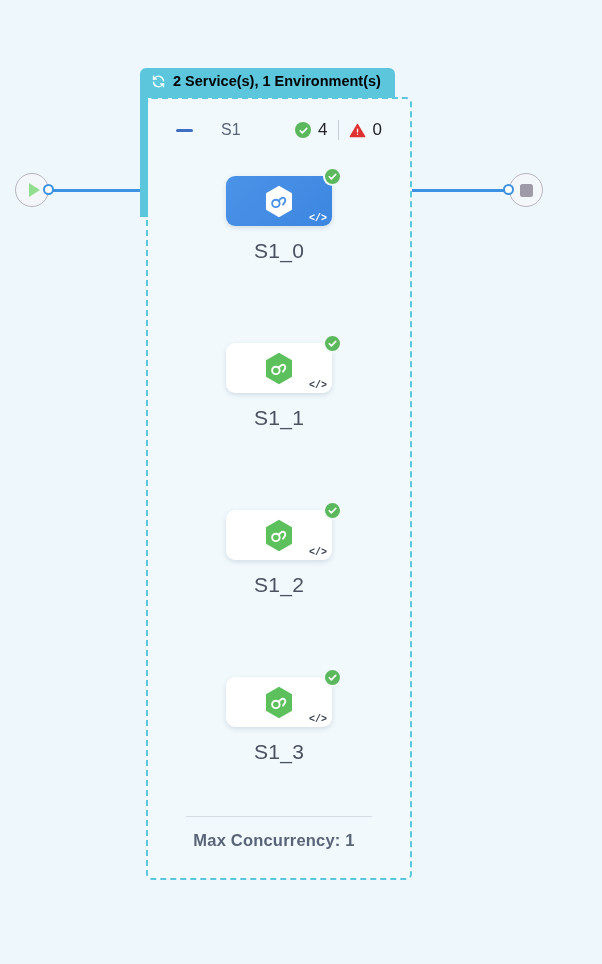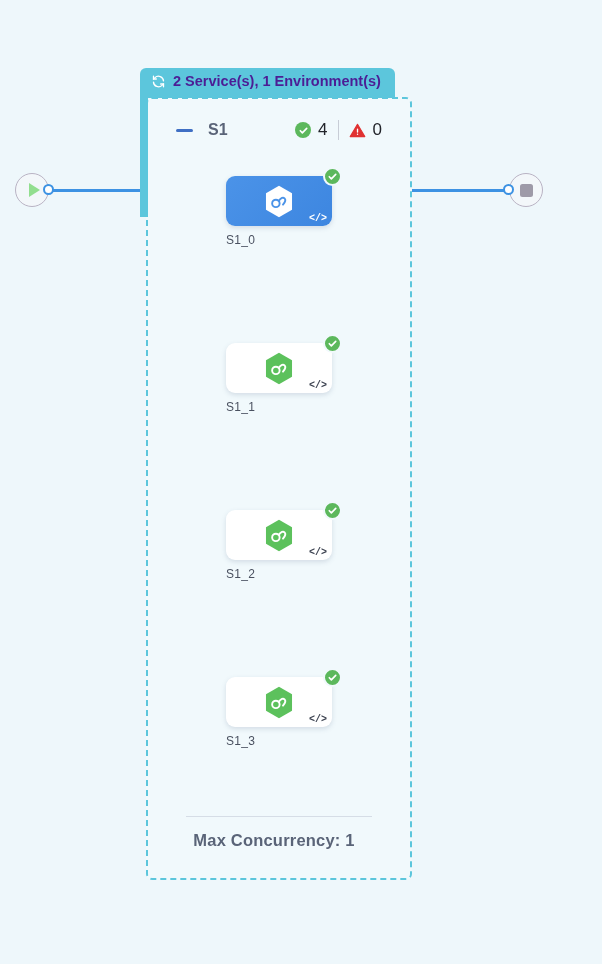--- a/index.html
+++ b/index.html
@@ -89,21 +89,21 @@
     left: 140px;
     top: 68px;
     height: 30px;
     background: #5cc6dc;
     border-radius: 6px 6px 0 0;
     display: flex;
     align-items: center;
     gap: 7px;
     padding: 0 14px 4px 11px;
     box-sizing: border-box;
-    color: #4c1d95;
+    color: #000000;
     font-size: 14.5px;
     font-weight: bold;
     white-space: nowrap;
   }
   .group-header-bar {
     position: absolute;
     left: 140px;
     top: 97px;
     width: 8px;
     height: 120px;
@@ -122,24 +122,24 @@
     align-items: center;
   }
   .collapse-toggle {
     width: 17px;
     height: 3px;
     background: #3f6fc4;
     border-radius: 2px;
     cursor: pointer;
   }
   .group-name {
-    margin-left: 15px;
+    margin-left: 28px;
     font-size: 16px;
     color: #5a6478;
-    font-weight: bold;
+    font-weight: normal;
     letter-spacing: .2px;
   }
   .counters {
     margin-left: auto;
     display: flex;
     align-items: center;
     gap: 7px;
   }
   .badge-ok {
     width: 16px; height: 16px;
@@ -208,22 +208,23 @@
     bottom: 2px;
     font-size: 10px;
     font-weight: bold;
     font-family: "Liberation Mono", monospace;
     line-height: 1;
   }
   .card.selected .code-icon { color: #ffffff; }
   .card.plain .code-icon    { color: #3c4250; }
 
   .card-label {
-    margin-top: 7px;
-    font-size: 12px;
+    margin-top: 13px;
+    text-align: center;
+    font-size: 21px;
     color: #4a5160;
     letter-spacing: .3px;
   }
 
   
   .footer-divider {
     position: absolute;
     left: 186px;
     top: 816px;
     width: 186px;

